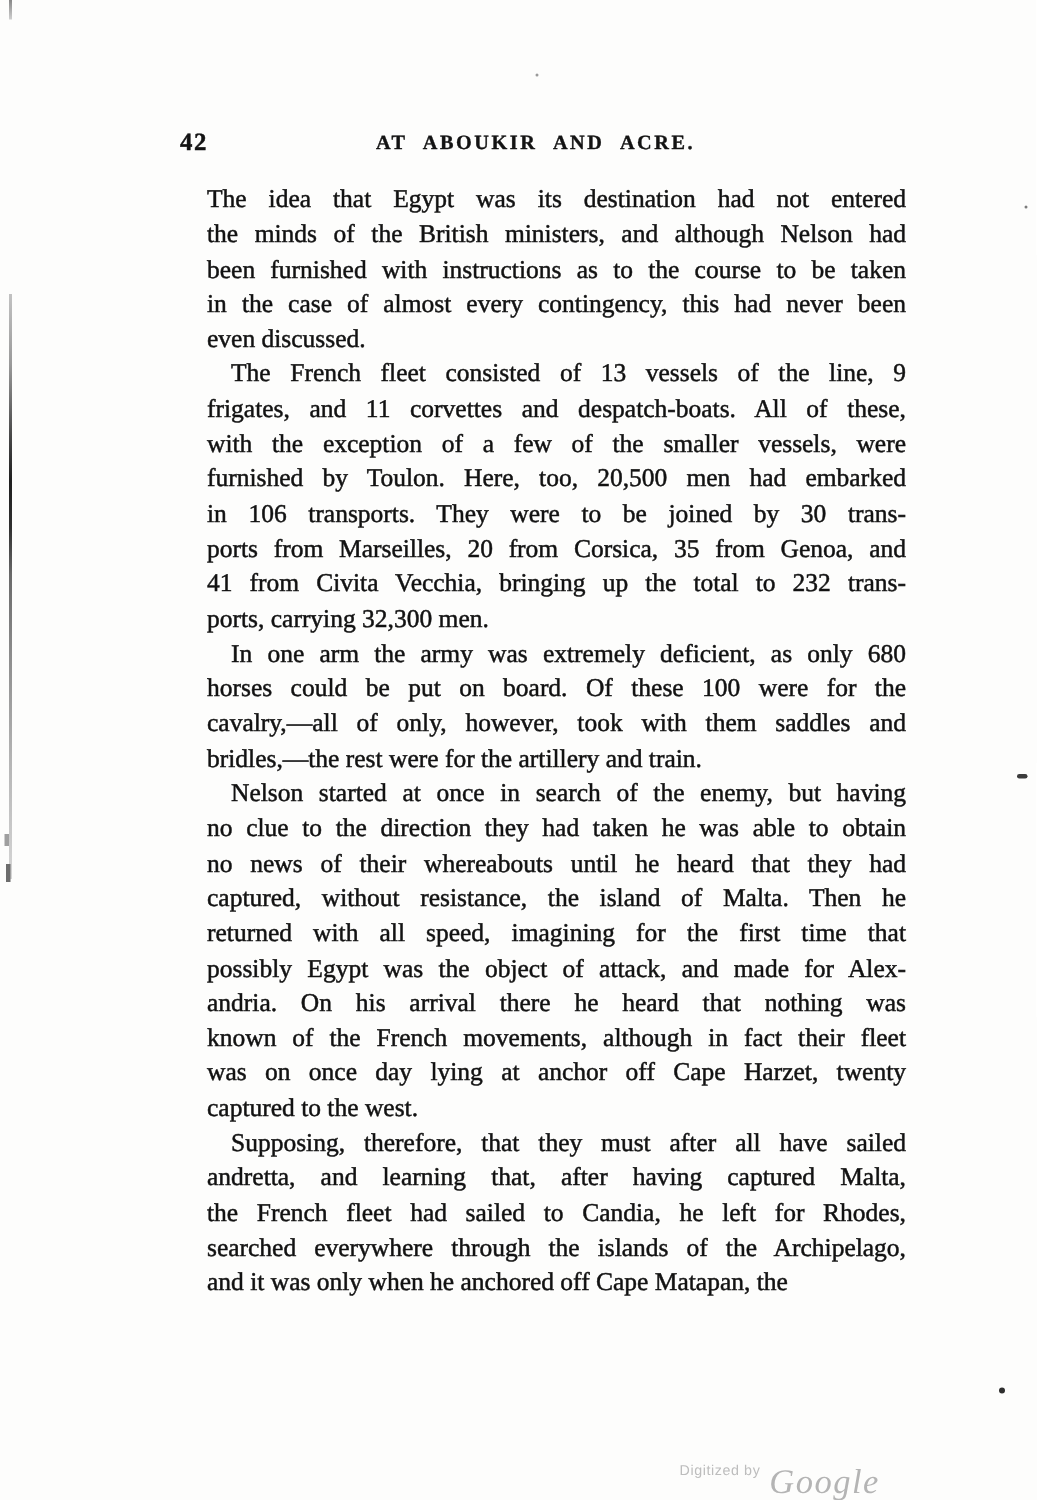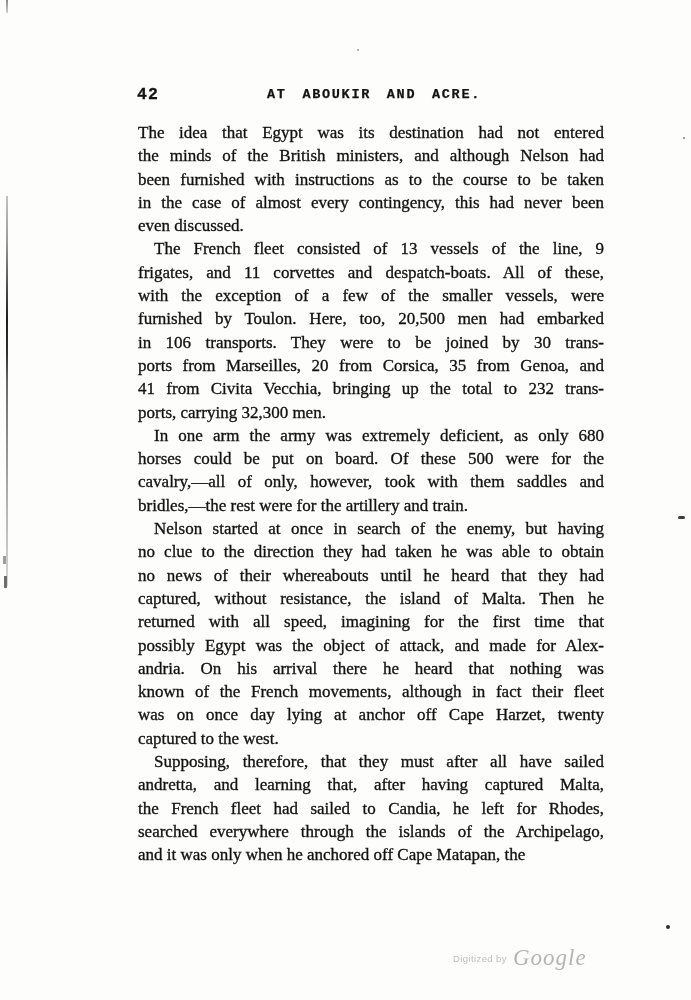--- a/index.html
+++ b/index.html
@@ -12,26 +12,25 @@
     width: 691px;
     height: 1000px;
     background: #fdfdfc;
     overflow: hidden;
     font-family: "Liberation Serif", "DejaVu Serif", serif;
   }
 
   
   .page-header {
     position: absolute;
-    left: 136px;
+    left: 119px;
     top: 85px;
     width: 476px;
     height: 22px;
     color: #131313;
-    font-family: Liberation Mono, monospace;
   }
   .page-number {
     position: absolute;
     left: 1px;
     top: 0;
     font-size: 16.5px;
     font-weight: bold;
     letter-spacing: 1px;
     -webkit-text-stroke: 0.3px #131313;
   }
@@ -66,23 +65,23 @@
     text-align-last: left;
   }
   .tline.pline-first {
     text-indent: 16px;
   }
 
   
   .watermark {
     position: absolute;
     left: 453px;
-    top: 945px;
+    top: 975px;
     display: flex;
-    align-items: center;
+    align-items: flex-start;
     gap: 6px;
   }
   .digitized-by {
     font-family: "Liberation Sans", "DejaVu Sans", sans-serif;
     font-size: 9.5px;
     color: #bdbdbd;
     letter-spacing: 0.4px;
   }
   .google-logo {
     font-family: "Liberation Serif", "DejaVu Serif", serif;
@@ -139,21 +138,21 @@
       <div class="tline pline-last">even discussed.</div>
       <div class="tline pline-first">The French fleet consisted of 13 vessels of the line, 9</div>
       <div class="tline">frigates, and 11 corvettes and despatch-boats. All of these,</div>
       <div class="tline">with the exception of a few of the smaller vessels, were</div>
       <div class="tline">furnished by Toulon. Here, too, 20,500 men had embarked</div>
       <div class="tline">in 106 transports. They were to be joined by 30 trans-</div>
       <div class="tline">ports from Marseilles, 20 from Corsica, 35 from Genoa, and</div>
       <div class="tline">41 from Civita Vecchia, bringing up the total to 232 trans-</div>
       <div class="tline pline-last">ports, carrying 32,300 men.</div>
       <div class="tline pline-first">In one arm the army was extremely deficient, as only 680</div>
-      <div class="tline">horses could be put on board. Of these 500 were for the</div>
+      <div class="tline">horses could be put on board. Of these 100 were for the</div>
       <div class="tline">cavalry,—all of only, however, took with them saddles and</div>
       <div class="tline pline-last">bridles,—the rest were for the artillery and train.</div>
       <div class="tline pline-first">Nelson started at once in search of the enemy, but having</div>
       <div class="tline">no clue to the direction they had taken he was able to obtain</div>
       <div class="tline">no news of their whereabouts until he heard that they had</div>
       <div class="tline">captured, without resistance, the island of Malta. Then he</div>
       <div class="tline">returned with all speed, imagining for the first time that</div>
       <div class="tline">possibly Egypt was the object of attack, and made for Alex-</div>
       <div class="tline">andria. On his arrival there he heard that nothing was</div>
       <div class="tline">known of the French movements, although in fact their fleet</div>

